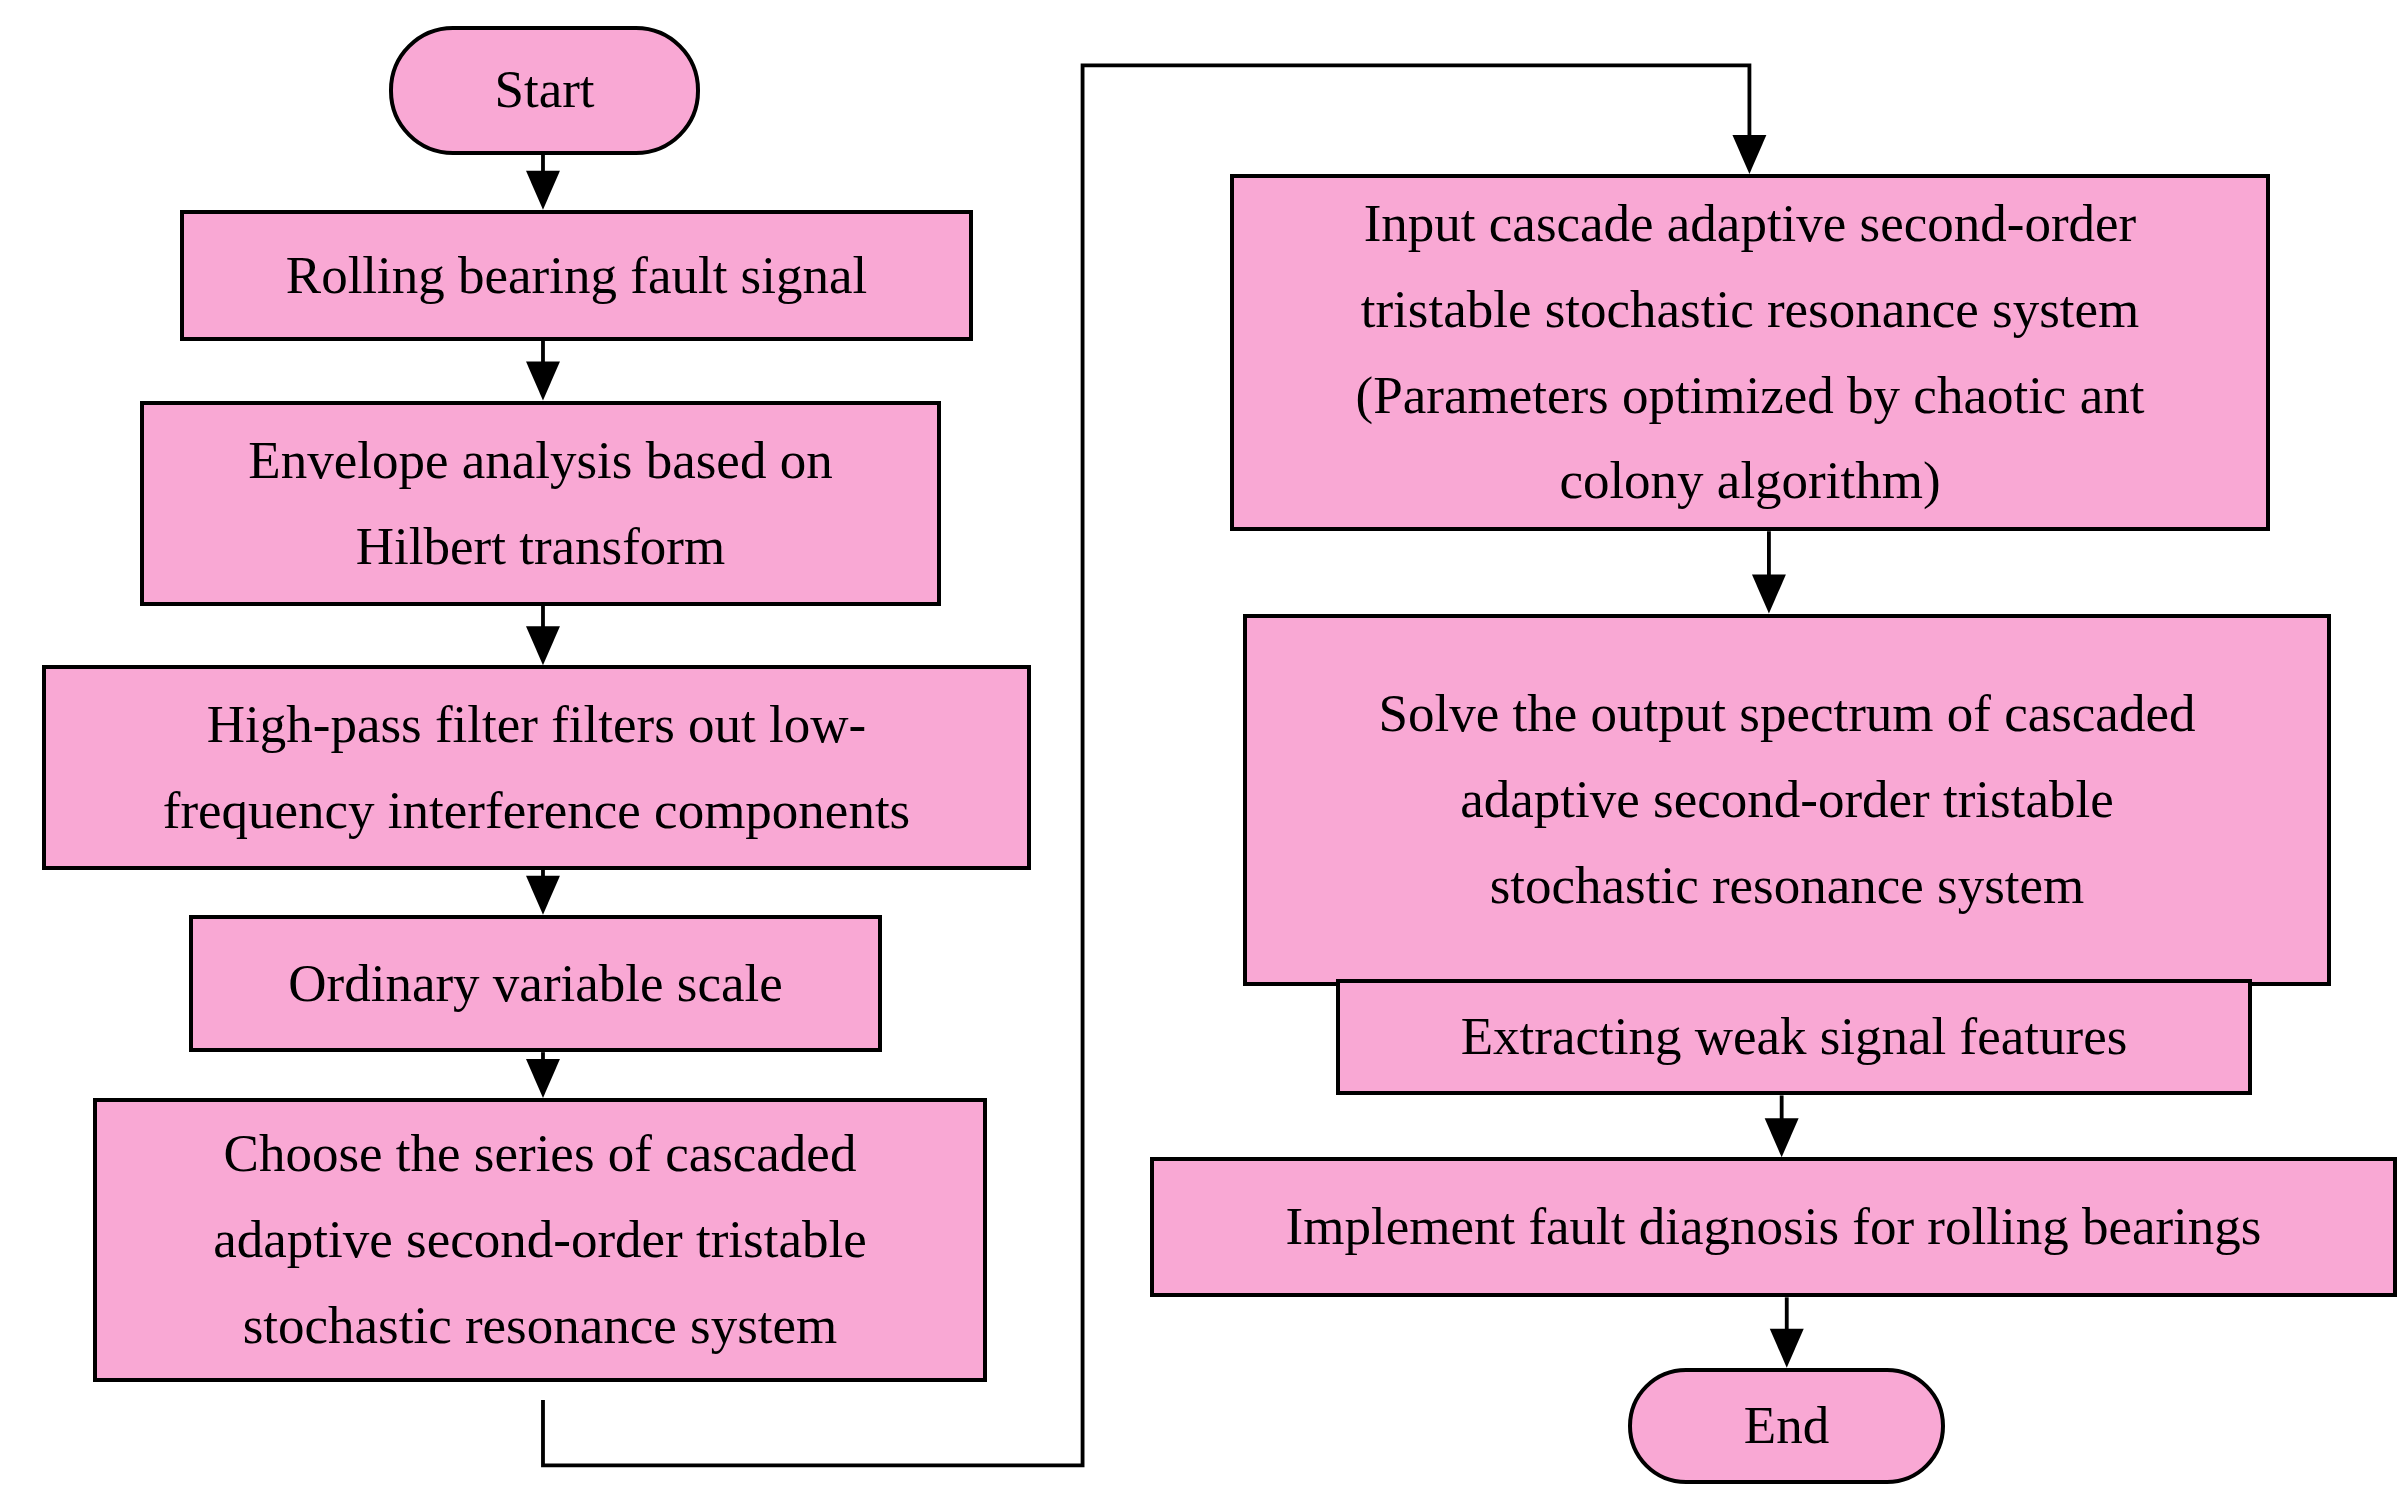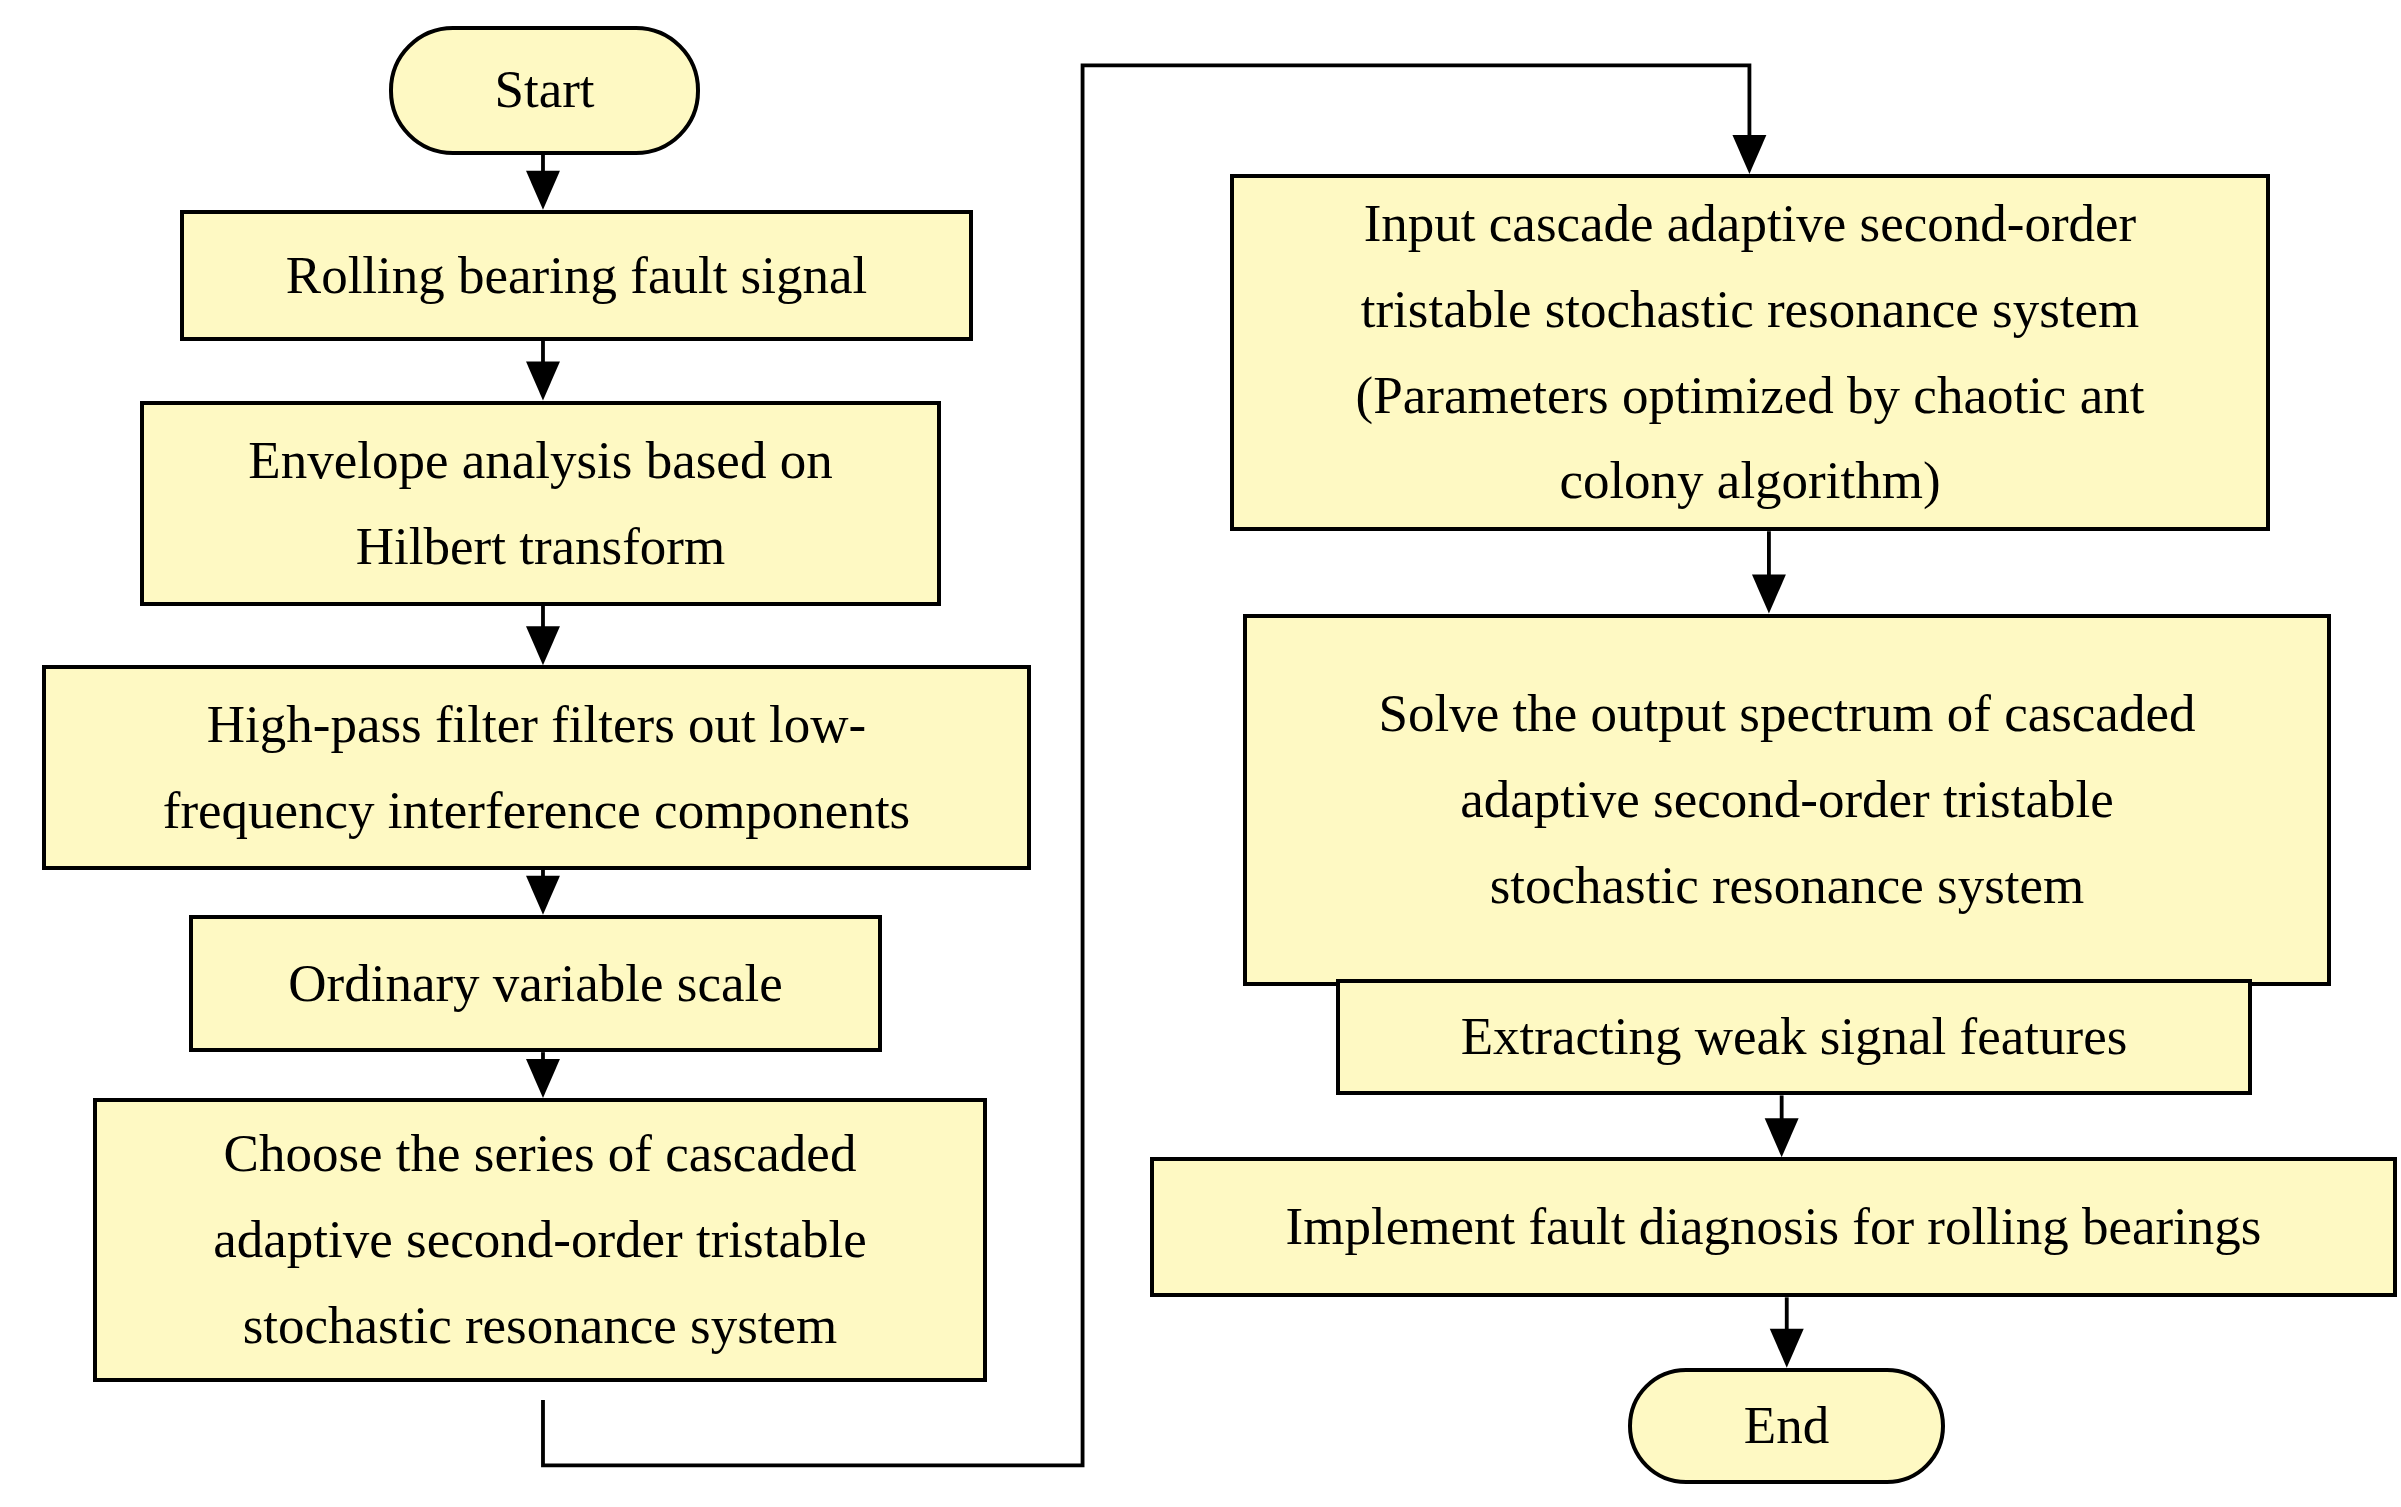--- a/index.html
+++ b/index.html
@@ -29,21 +29,21 @@
     fill: none;
   }
   .edges polygon {
     fill: #000000;
     stroke: none;
   }
   .node {
     position: absolute;
     box-sizing: border-box;
     border: 4.2px solid #000000;
-    background: #fef9c3;
+    background: #f9a8d4;
     display: flex;
     align-items: center;
     justify-content: center;
     text-align: center;
     padding: 0 15.3px;
   }
   .node .lbl {
     white-space: pre-line;
     font-size: 53px;
     line-height: 1.62;

